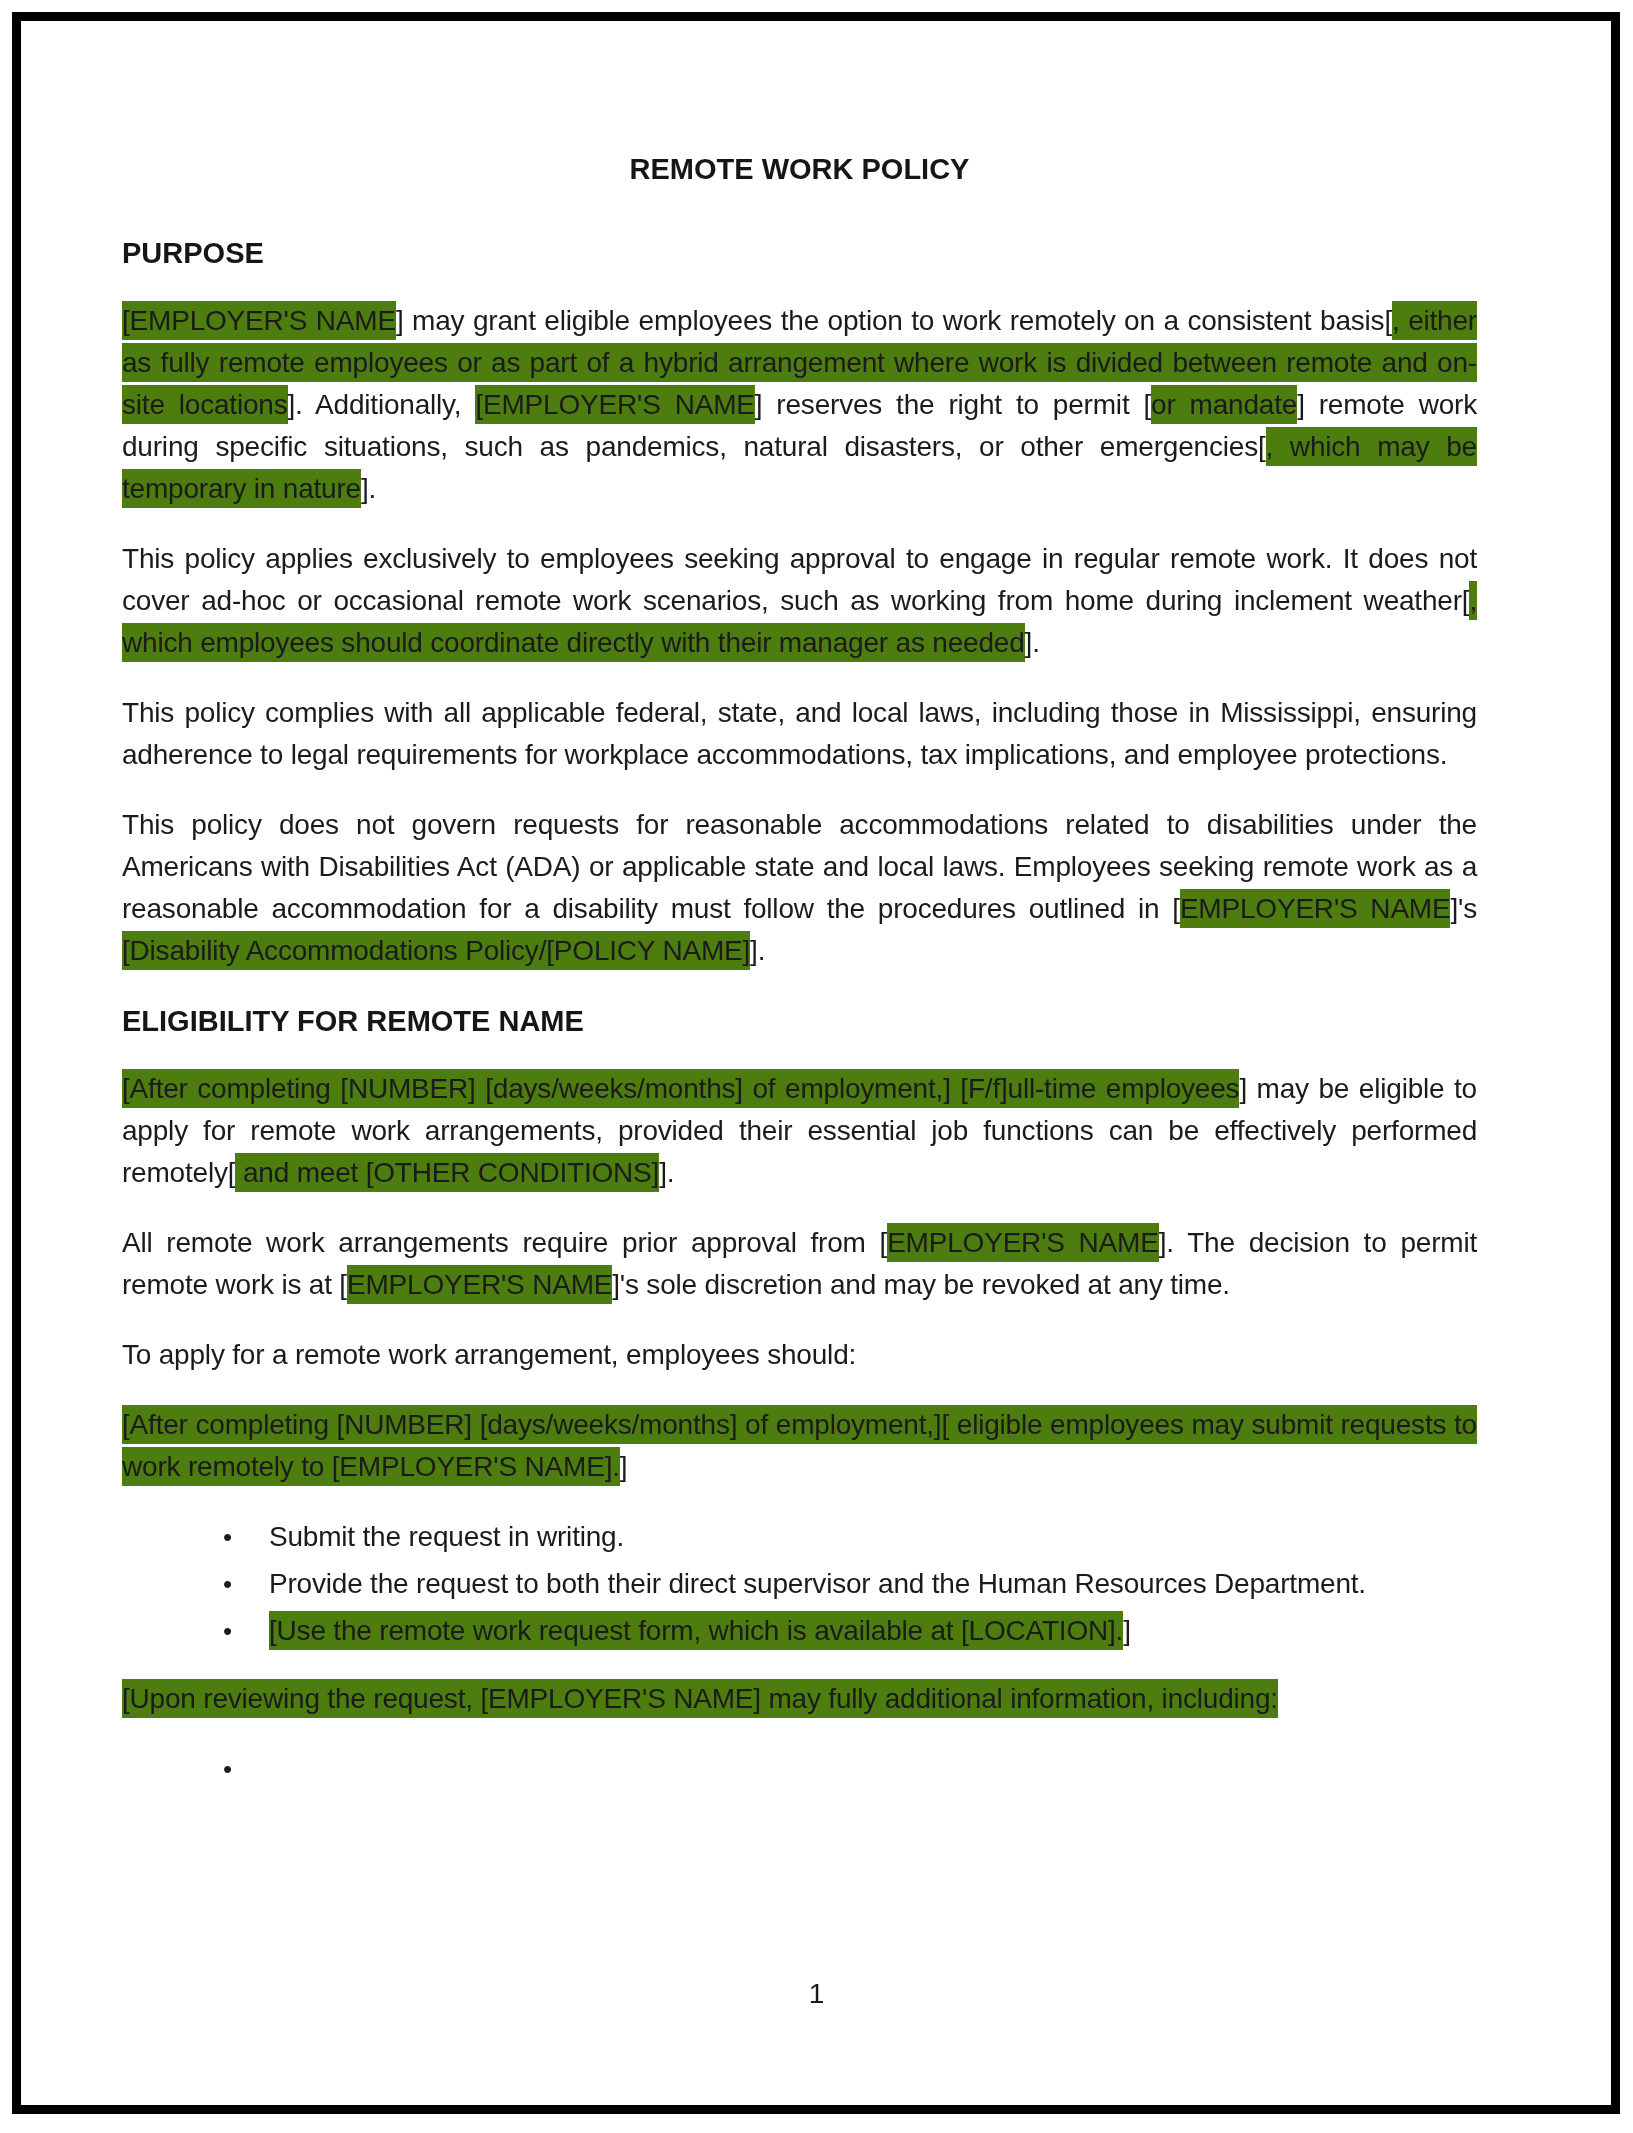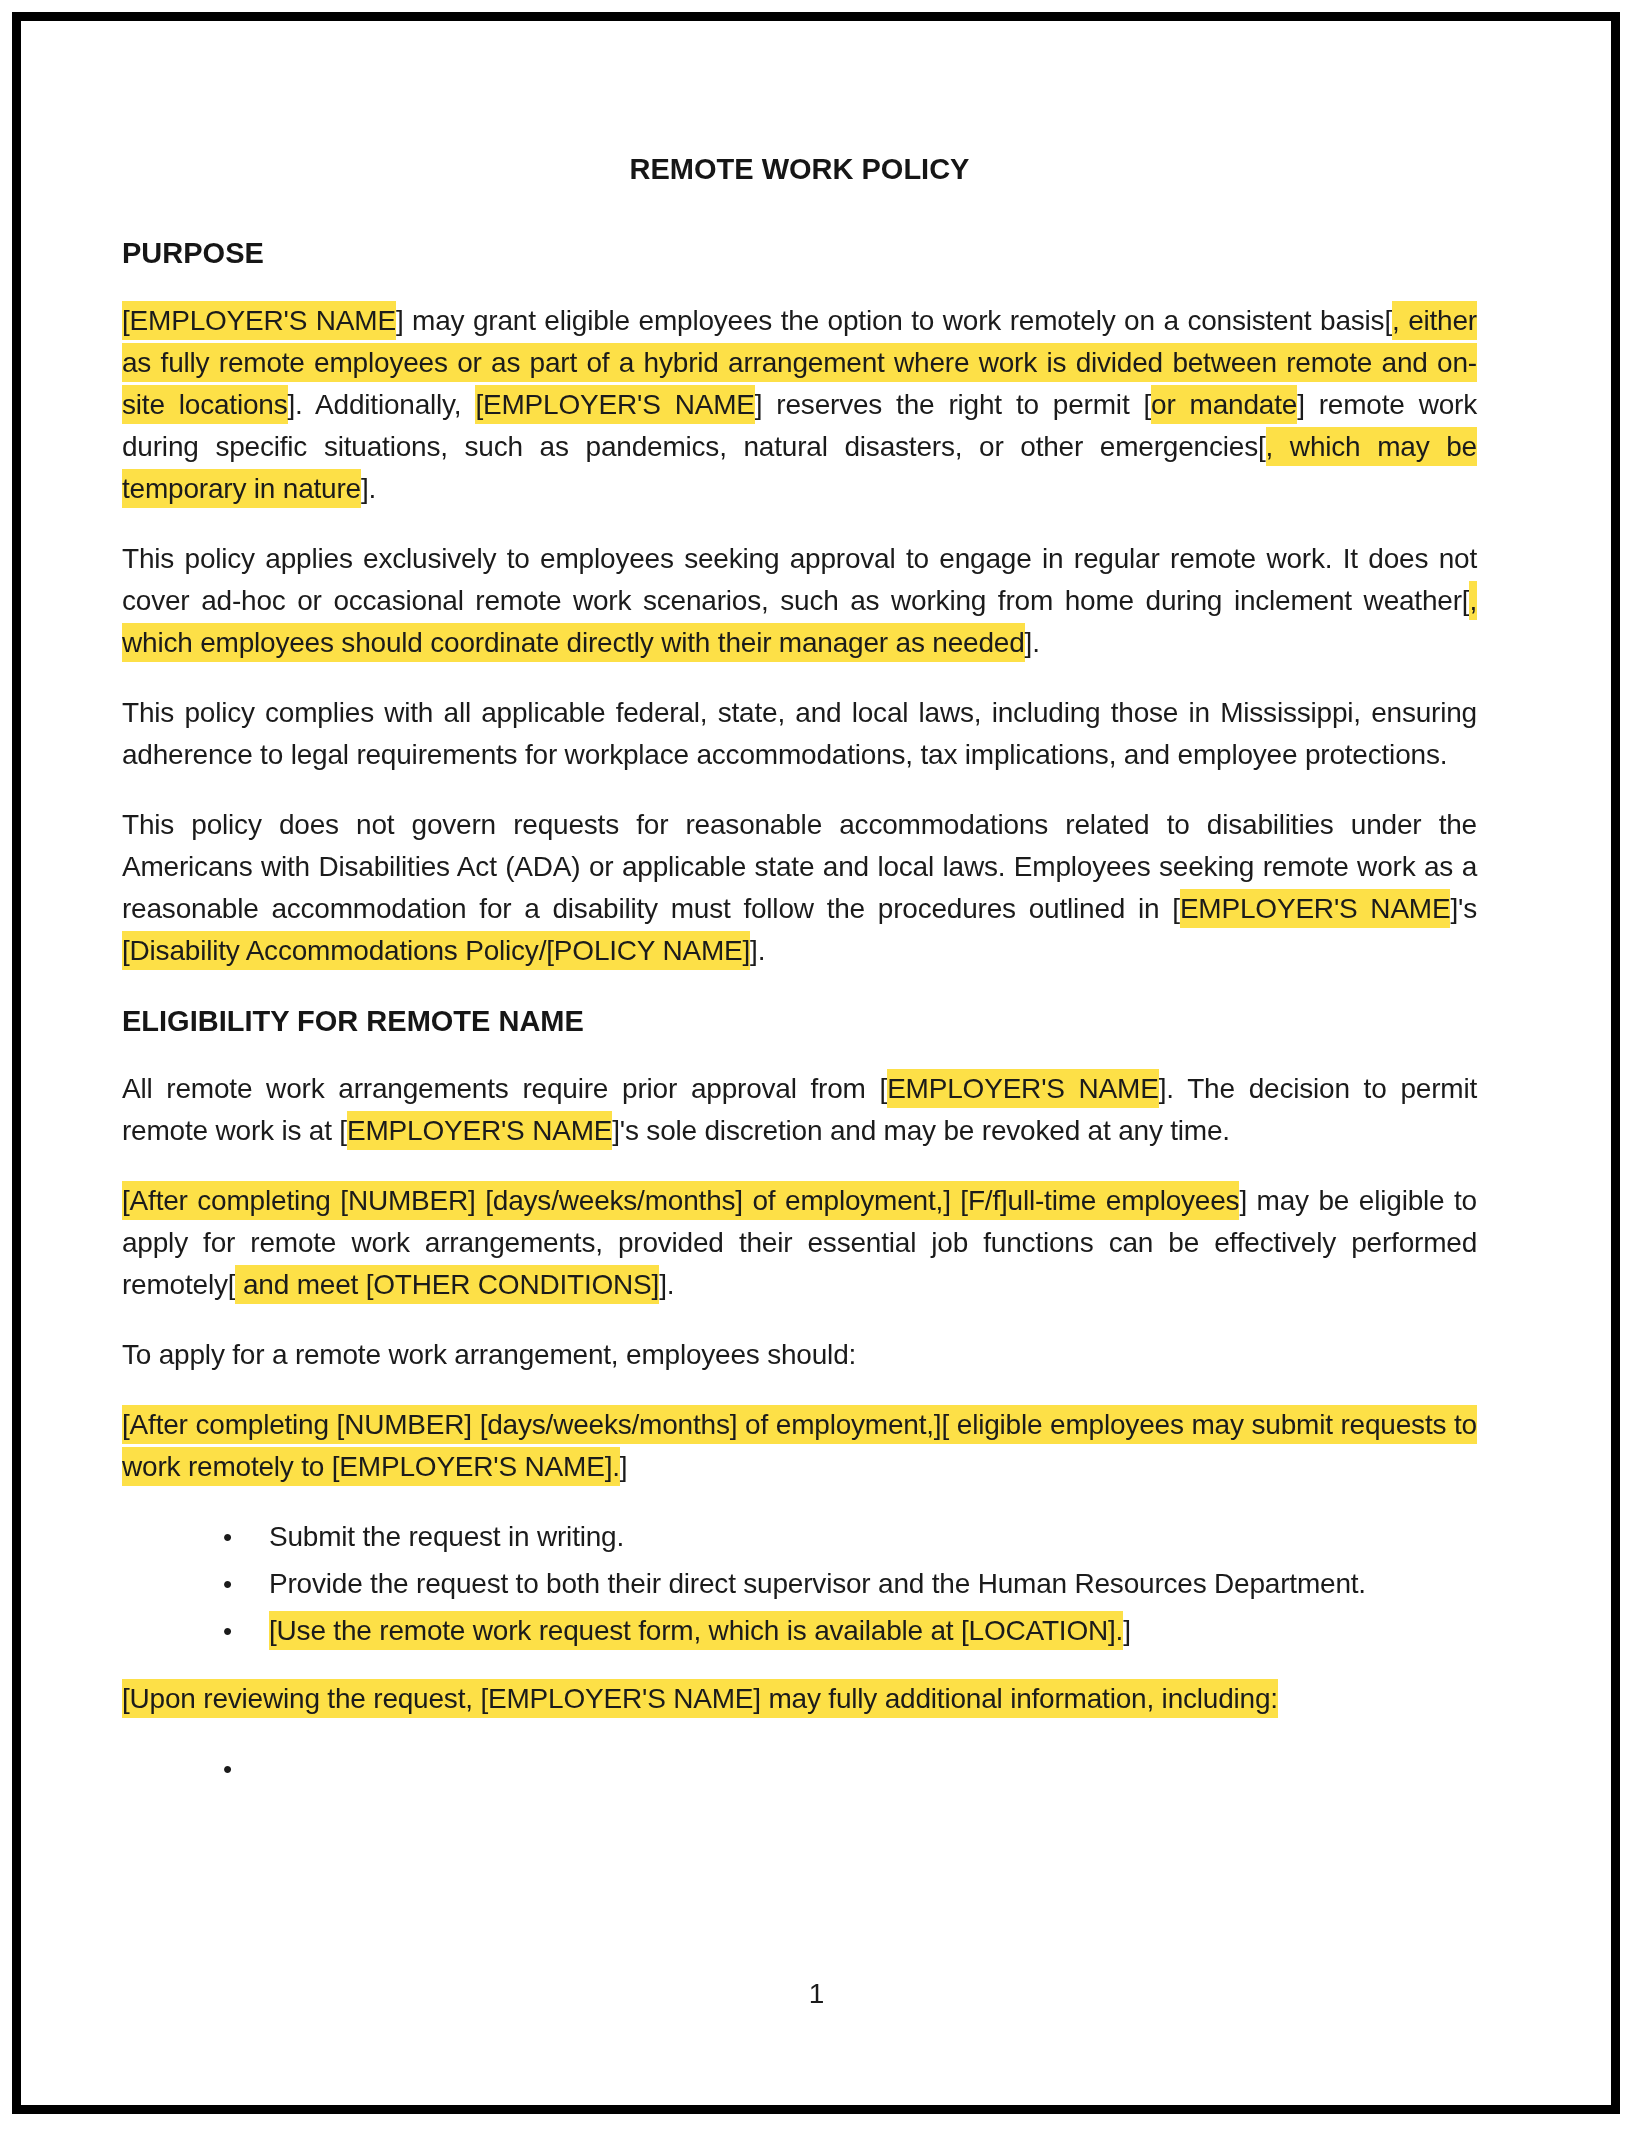--- a/index.html
+++ b/index.html
@@ -41,21 +41,21 @@
   }
   .para {
     font-size: 28px;
     line-height: 42px;
     margin: 0 0 28px 0;
     letter-spacing: -0.2px;
   }
   .para.justify { text-align: justify; }
   .run { }
   .hl {
-    background: #fde047;
+    background: #4d7c0f;
     padding: 4px 0;
   }
   .bullet-list { margin: 0 0 26px 0; }
   .bullet-item { display: flex; margin: 0 0 5px 0; }
   .bullet-marker {
     flex: 0 0 46px;
     margin-left: 101px;
     font-size: 26px;
     line-height: 42px;
   }
@@ -78,22 +78,22 @@
   <div class="page-border"></div>
   <div class="content">
     <div class="doc-title">REMOTE WORK POLICY</div>
     <div>
         <div class="heading">PURPOSE</div>
         <div class="para justify"><span class="run hl">[EMPLOYER'S NAME</span><span class="run">] may grant eligible employees the option to work remotely on a consistent basis[</span><span class="run hl">, either as fully remote employees or as part of a hybrid arrangement where work is divided between remote and on-site locations</span><span class="run">]. Additionally, </span><span class="run hl">[EMPLOYER'S NAME</span><span class="run">] reserves the right to permit [</span><span class="run hl">or mandate</span><span class="run">] remote work during specific situations, such as pandemics, natural disasters, or other emergencies[</span><span class="run hl">, which may be temporary in nature</span><span class="run">].</span></div>
         <div class="para justify"><span class="run">This policy applies exclusively to employees seeking approval to engage in regular remote work. It does not cover ad-hoc or occasional remote work scenarios, such as working from home during inclement weather[</span><span class="run hl">, which employees should coordinate directly with their manager as needed</span><span class="run">].</span></div>
         <div class="para justify"><span class="run">This policy complies with all applicable federal, state, and local laws, including those in Mississippi, ensuring adherence to legal requirements for workplace accommodations, tax implications, and employee protections.</span></div>
         <div class="para justify"><span class="run">This policy does not govern requests for reasonable accommodations related to disabilities under the Americans with Disabilities Act (ADA) or applicable state and local laws. Employees seeking remote work as a reasonable accommodation for a disability must follow the procedures outlined in [</span><span class="run hl">EMPLOYER'S NAME</span><span class="run">]'s </span><span class="run hl">[Disability Accommodations Policy/[POLICY NAME]</span><span class="run">].</span></div>
         <div class="heading">ELIGIBILITY FOR REMOTE NAME</div>
+        <div class="para justify"><span class="run hl">[After completing [NUMBER] [days/weeks/months] of employment,] [F/f]ull-time employees</span><span class="run">] may be eligible to apply for remote work arrangements, provided their essential job functions can be effectively performed remotely[</span><span class="run hl"> and meet [OTHER CONDITIONS]</span><span class="run">].</span></div>
         <div class="para justify"><span class="run">All remote work arrangements require prior approval from [</span><span class="run hl">EMPLOYER'S NAME</span><span class="run">]. The decision to permit remote work is at [</span><span class="run hl">EMPLOYER'S NAME</span><span class="run">]'s sole discretion and may be revoked at any time.</span></div>
-        <div class="para justify"><span class="run hl">[After completing [NUMBER] [days/weeks/months] of employment,] [F/f]ull-time employees</span><span class="run">] may be eligible to apply for remote work arrangements, provided their essential job functions can be effectively performed remotely[</span><span class="run hl"> and meet [OTHER CONDITIONS]</span><span class="run">].</span></div>
         <div class="para"><span class="run">To apply for a remote work arrangement, employees should:</span></div>
         <div class="para justify"><span class="run hl">[After completing [NUMBER] [days/weeks/months] of employment,][ eligible employees may submit requests to work remotely to [EMPLOYER'S NAME].</span><span class="run">]</span></div>
         <div class="bullet-list">
           <div class="bullet-item">
             <span class="bullet-marker">•</span>
             <div class="para bullet-text"><span class="run">Submit the request in writing.</span></div>
           </div>
           <div class="bullet-item">
             <span class="bullet-marker">•</span>
             <div class="para bullet-text"><span class="run">Provide the request to both their direct supervisor and the Human Resources Department.</span></div>

